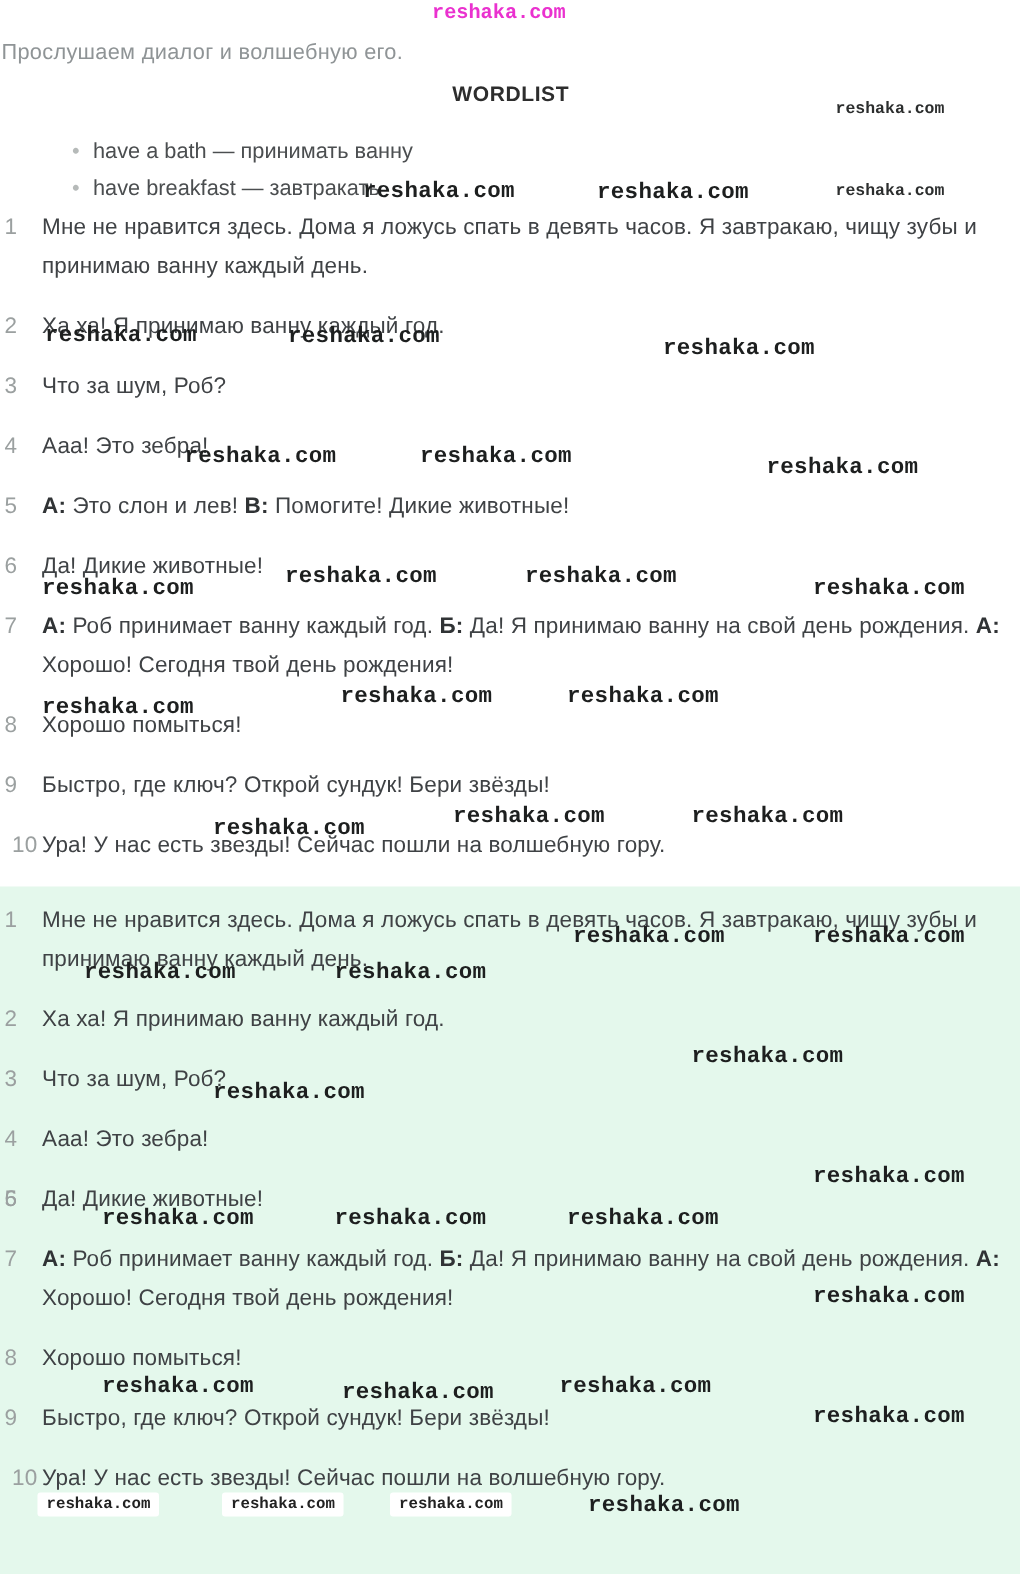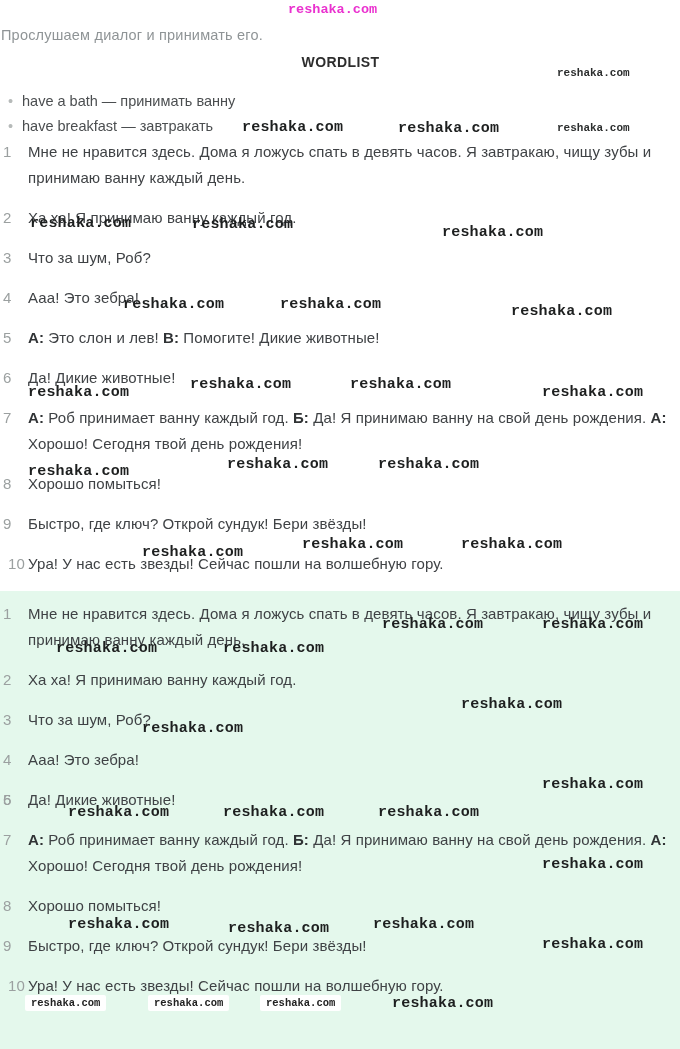--- a/index.html
+++ b/index.html
@@ -7,42 +7,42 @@
   body {
     position: relative;
     overflow: hidden;
     background: #ffffff;
     font-family: "Liberation Sans", "DejaVu Sans", sans-serif;
     color: #3f4245;
   }
   .content { position: relative; z-index: 1; }
   .intro { margin: 27px 0 0 1px; font-size: 14.5px; color: #8f9496; letter-spacing: .2px; }
   .wordlist-title { margin: 11px 0 0 1px; font-size: 14px; font-weight: bold; color: #2d2d2d; letter-spacing: .4px; text-align: center; }
-  .wordlist { list-style: none; margin: 19px 0 0 0; }
+  .wordlist { list-style: none; margin: 19px 0 0 0; padding-left: 40px; }
   .wordlist li { position: relative; padding-left: 22px; font-size: 14.5px; line-height: 25px; color: #4b4e50; }
   .wordlist li::before { content: "•"; position: absolute; left: 8px; color: #b6bab9; }
   .dialog { margin-top: 0; }
   .row { position: relative; padding: 0 6px 0 28px; margin-bottom: 14px; font-size: 15px; line-height: 26px; color: #3f4245; letter-spacing: .1px; }
   .num { position: absolute; left: 3px; top: 0; color: #9ba0a0; }
   .num-wide { left: 8px; }
   .b { font-weight: bold; color: #303335; }
   .dialog-green { background: #e4f8ec; padding: 10px 0 90px 0; }
   .dialog-green .row { margin-bottom: 14px; }
   .wm-layer { position: absolute; left: 0; top: 0; width: 680px; height: 1049px; z-index: 3; }
   .wm { position: absolute; white-space: nowrap; font-family: Liberation Mono, monospace; }
   .wm-b { font-size: 15px; font-weight: bold; color: #1d1f1f; letter-spacing: .2px; }
   .wm-s { font-size: 11px; font-weight: bold; color: #2c2e2e; }
   .wm-m { font-size: 13.5px; font-weight: bold; color: #ea31cf; }
   .wm-c { font-size: 10.5px; font-weight: bold; color: #222222; background: #ffffff; padding: 2px 6px; border-radius: 2px; }
 </style>
 </head>
 <body>
 
 <div class="content">
-  <div class="intro">Прослушаем диалог и принимать его.</div>
+  <div class="intro">Прослушаем диалог и волшебную его.</div>
   <div class="wordlist-title">WORDLIST</div>
   <ul class="wordlist">
       <li>have a bath — принимать ванну</li>
       <li>have breakfast — завтракать</li>
     </ul>
   <div class="dialog">
       <div class="row"><span class="num">1</span><span><span>Мне не нравится здесь. Дома я ложусь спать в девять часов. Я завтракаю, чищу зубы и принимаю ванну каждый день.</span></span></div>
       <div class="row"><span class="num">2</span><span><span>Ха ха! Я принимаю ванну каждый год.</span></span></div>
       <div class="row"><span class="num">3</span><span><span>Что за шум, Роб?</span></span></div>
       <div class="row"><span class="num">4</span><span><span>Ааа! Это зебра!</span></span></div>

